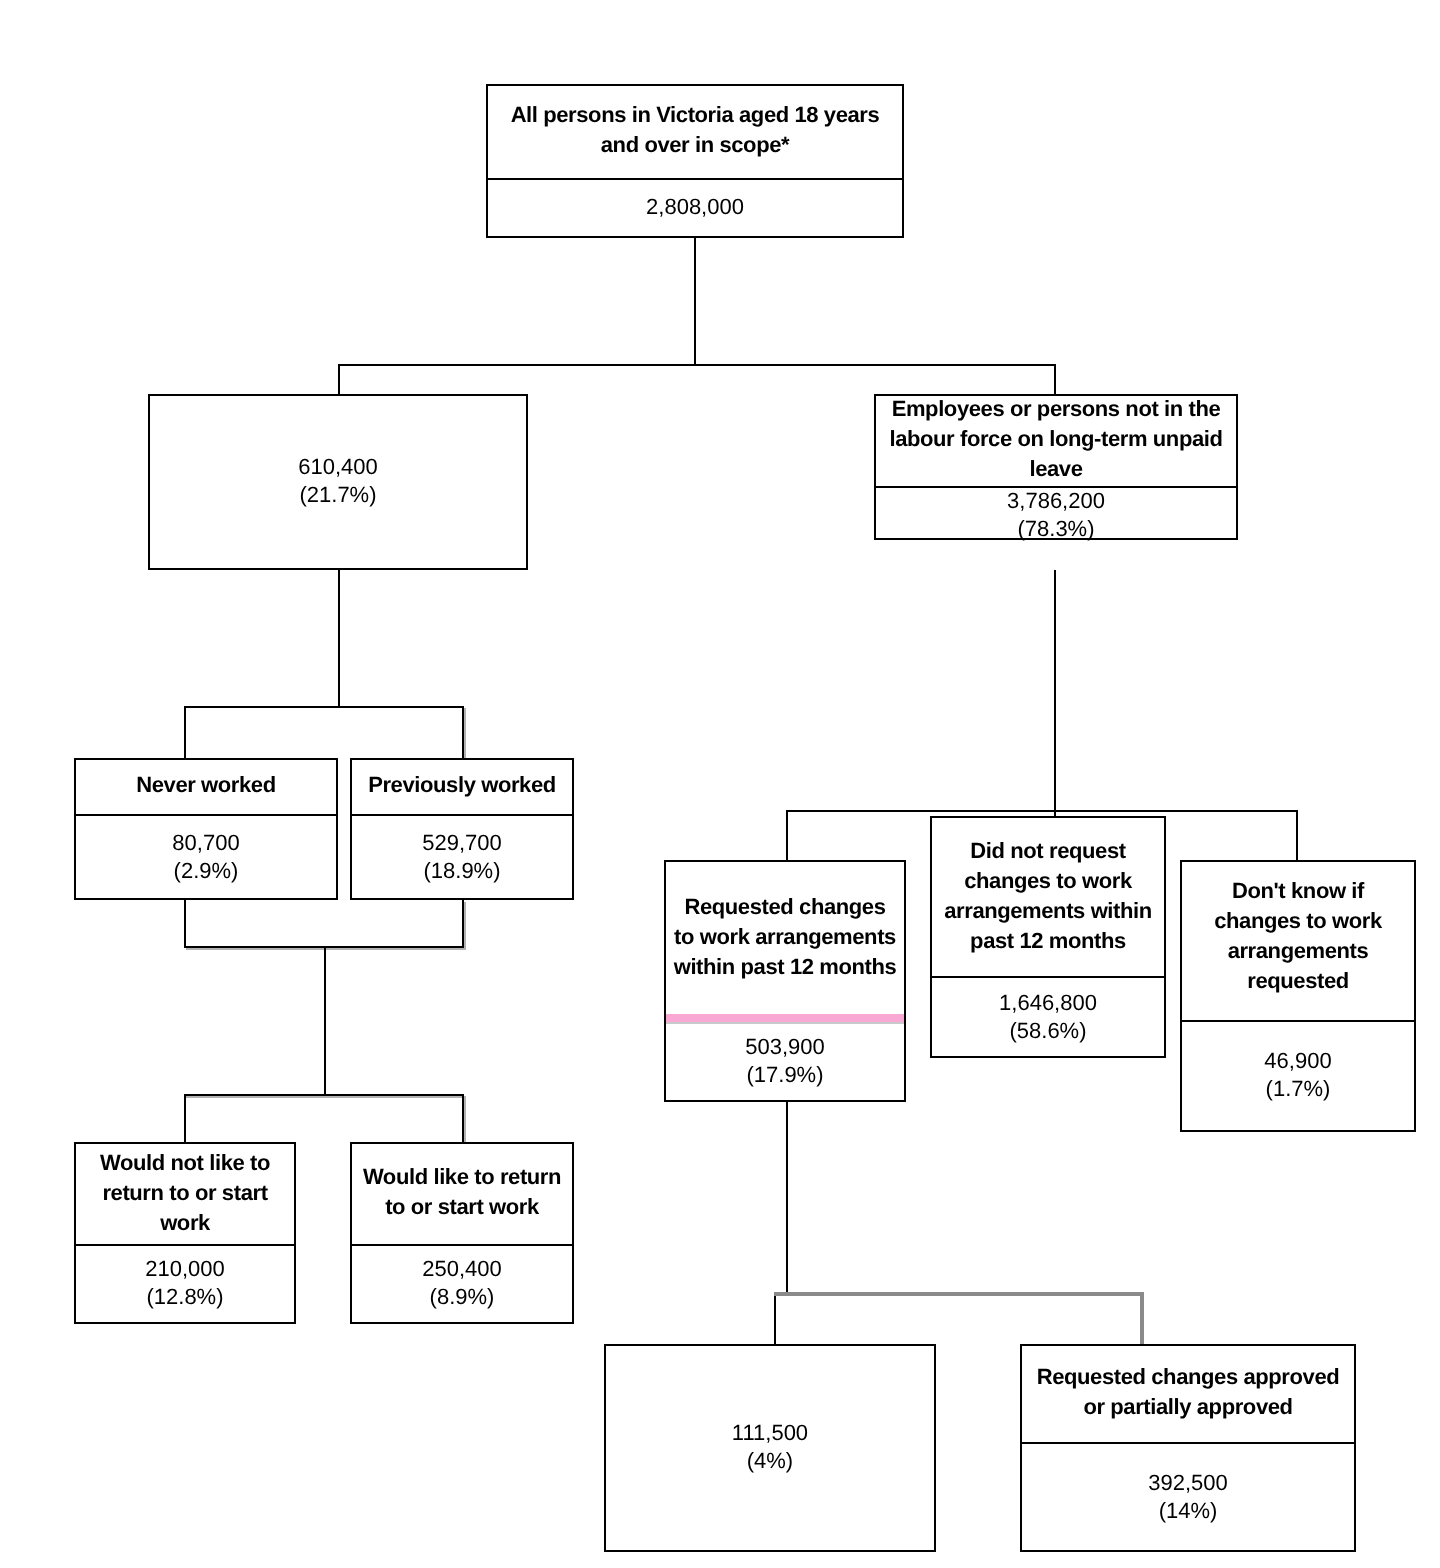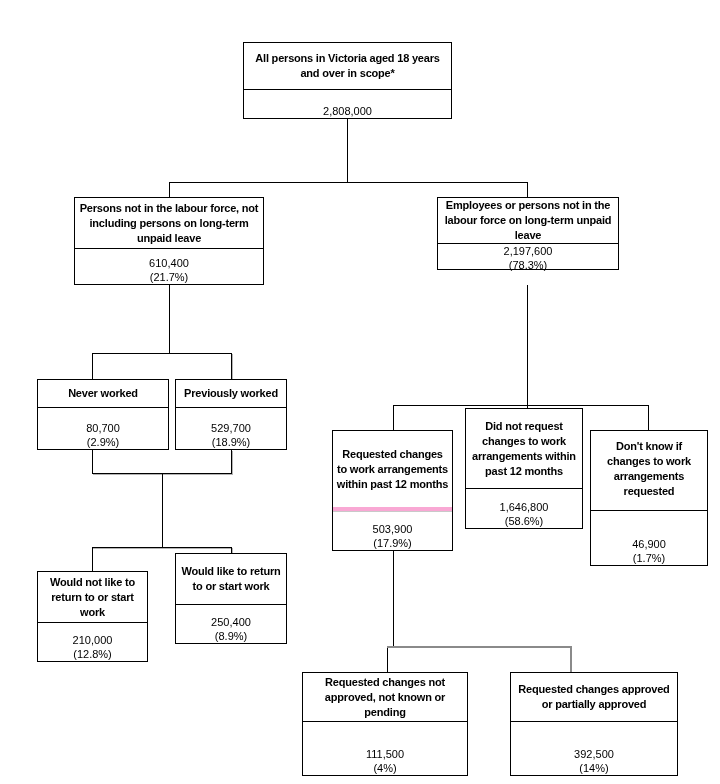--- a/index.html
+++ b/index.html
@@ -13,21 +13,21 @@
     position:absolute;border:1.5px solid #000;background:#fff;
     display:flex;flex-direction:column;box-sizing:border-box;
   }
   .nlabel{
     display:flex;align-items:center;justify-content:center;text-align:center;
     font-weight:bold;font-size:11px;line-height:15px;letter-spacing:-0.2px;
     border-bottom:1.5px solid #000;padding:0 3px;box-sizing:border-box;
   }
   .nlabel.grey-divider{border-bottom:4px solid #f9a8d4;box-shadow:0 1px 0 #c9c9c9;}
   .nvalue{
-    flex:1;display:flex;flex-direction:column;align-items:center;justify-content:flex-end;
+    flex:1;display:flex;flex-direction:column;align-items:center;justify-content:center;
     font-size:11px;line-height:14px;text-align:center;
   }
   .vl{position:absolute;width:1px;background:#000;}
   .hl{position:absolute;height:1px;background:#000;}
   .grey2{background:#8a8a8a;}
   .vl.grey2{width:2px;}
   .hl.grey2{height:2px;}
   .shadow{box-shadow:1px 1px 0 #b3b3b3;}
 </style>
 </head>
@@ -65,31 +65,30 @@
   <div class="vl grey2" style="left:570px;top:646px;height:26px"></div>
 
   <div class="node" style="left:243px;top:42px;width:209px;height:77px">
     <div class="nlabel" style="height:47px">All persons in Victoria aged 18 years and over in scope*</div>
     <div class="nvalue">
       <div>2,808,000</div>
     </div>
   </div>
 
   <div class="node" style="left:74px;top:197px;width:190px;height:88px">
-    <div class="nlabel" style="height:51px">Persons not in the labour force, not including persons on long-term unpaid leave</div>
     <div class="nvalue">
       <div>610,400</div>
       <div>(21.7%)</div>
     </div>
   </div>
 
   <div class="node" style="left:437px;top:197px;width:182px;height:73px">
     <div class="nlabel" style="height:51px">Employees or persons not in the labour force on long-term unpaid leave</div>
     <div class="nvalue">
-      <div>2,197,600</div>
+      <div>3,786,200</div>
       <div>(78.3%)</div>
     </div>
   </div>
 
   <div class="node" style="left:37px;top:379px;width:132px;height:71px">
     <div class="nlabel" style="height:28px">Never worked</div>
     <div class="nvalue">
       <div>80,700</div>
       <div>(2.9%)</div>
     </div>
@@ -104,21 +103,21 @@
   </div>
 
   <div class="node" style="left:37px;top:571px;width:111px;height:91px">
     <div class="nlabel" style="height:51px">Would not like to return to or start work</div>
     <div class="nvalue">
       <div>210,000</div>
       <div>(12.8%)</div>
     </div>
   </div>
 
-  <div class="node" style="left:175px;top:553px;width:112px;height:91px">
+  <div class="node" style="left:175px;top:571px;width:112px;height:91px">
     <div class="nlabel" style="height:51px">Would like to return to or start work</div>
     <div class="nvalue">
       <div>250,400</div>
       <div>(8.9%)</div>
     </div>
   </div>
 
   <div class="node" style="left:332px;top:430px;width:121px;height:121px">
     <div class="nlabel grey-divider" style="height:80px">Requested changes to work arrangements within past 12 months</div>
     <div class="nvalue">
@@ -137,21 +136,20 @@
 
   <div class="node" style="left:590px;top:430px;width:118px;height:136px">
     <div class="nlabel" style="height:80px;align-items:flex-start;padding-top:8px">Don't know if changes to work arrangements requested</div>
     <div class="nvalue">
       <div>46,900</div>
       <div>(1.7%)</div>
     </div>
   </div>
 
   <div class="node" style="left:302px;top:672px;width:166px;height:104px">
-    <div class="nlabel" style="height:49px">Requested changes not approved, not known or pending</div>
     <div class="nvalue">
       <div>111,500</div>
       <div>(4%)</div>
     </div>
   </div>
 
   <div class="node" style="left:510px;top:672px;width:168px;height:104px">
     <div class="nlabel" style="height:49px">Requested changes approved or partially approved</div>
     <div class="nvalue">
       <div>392,500</div>

